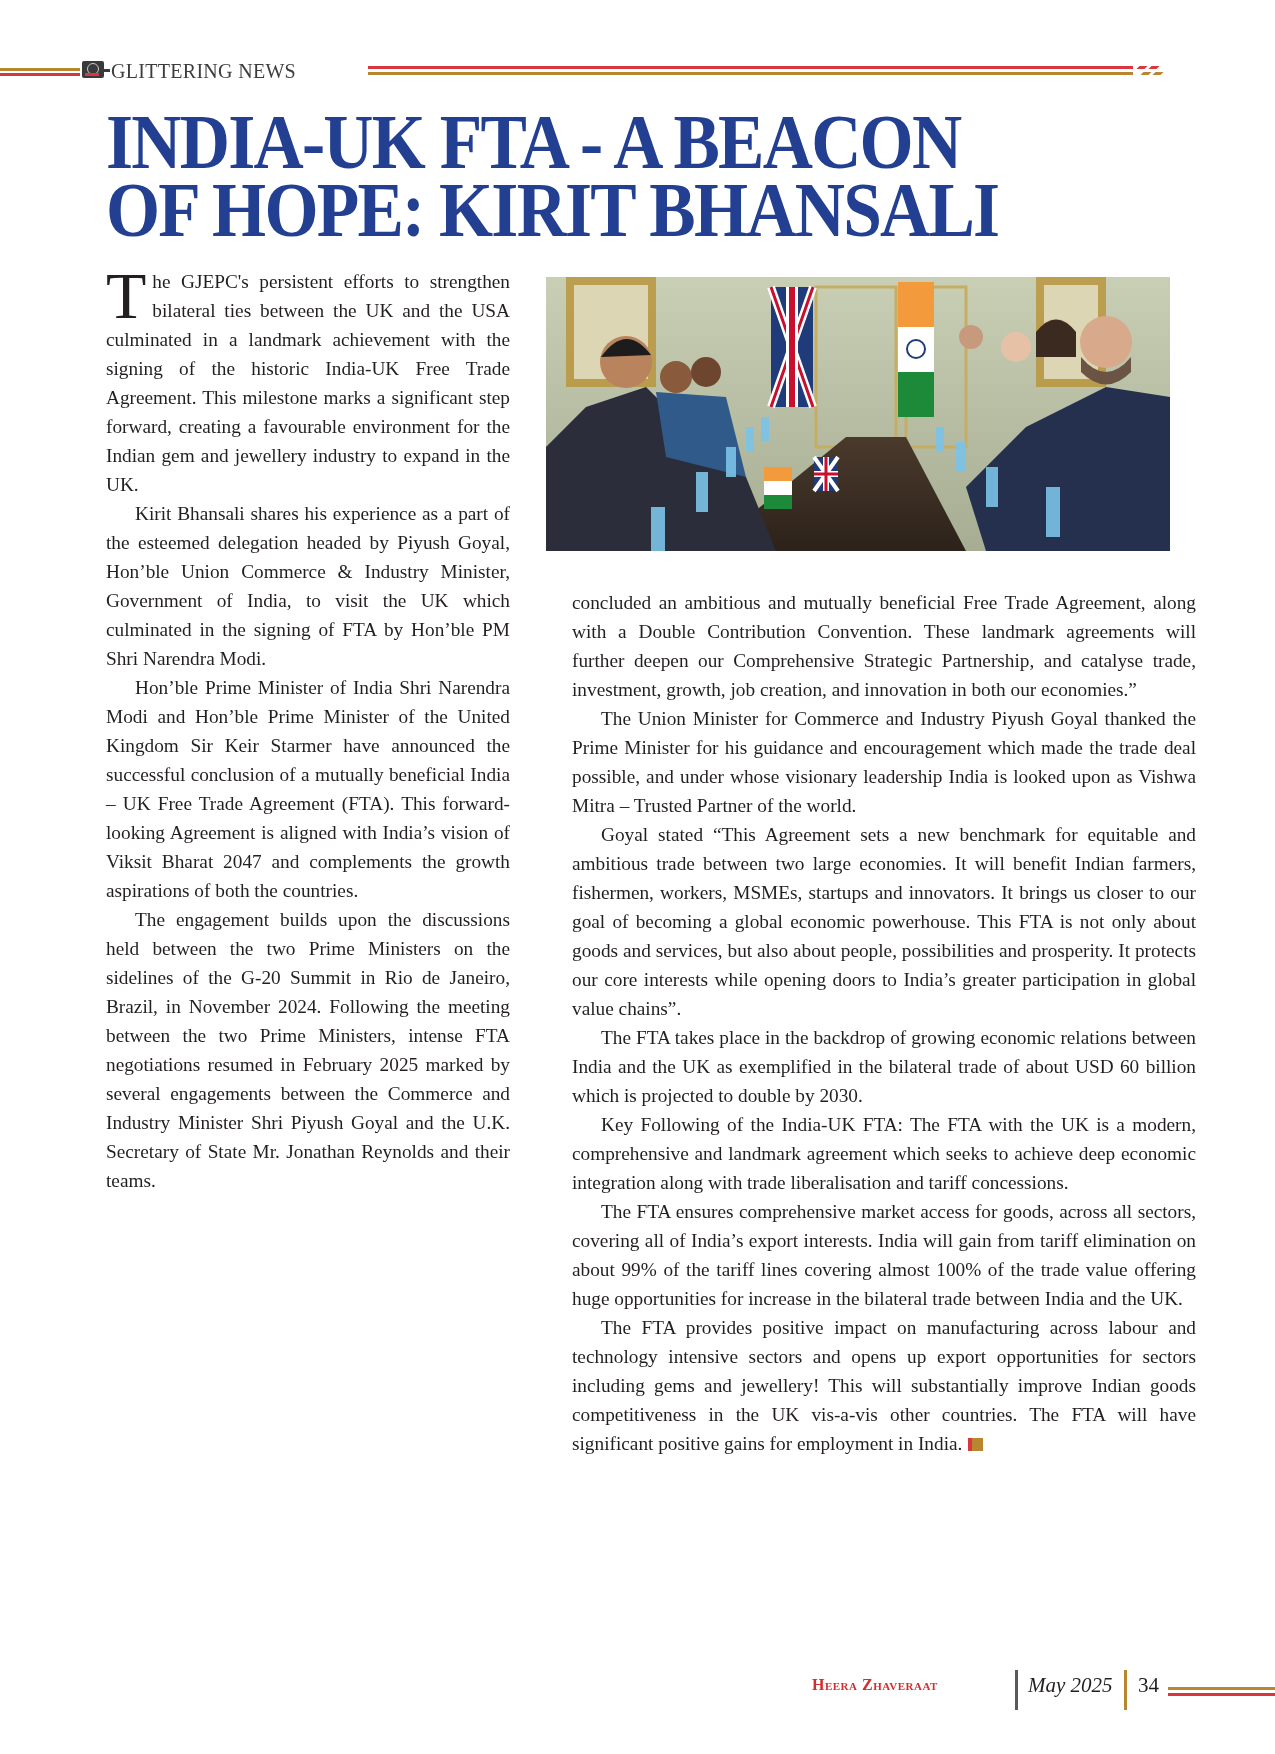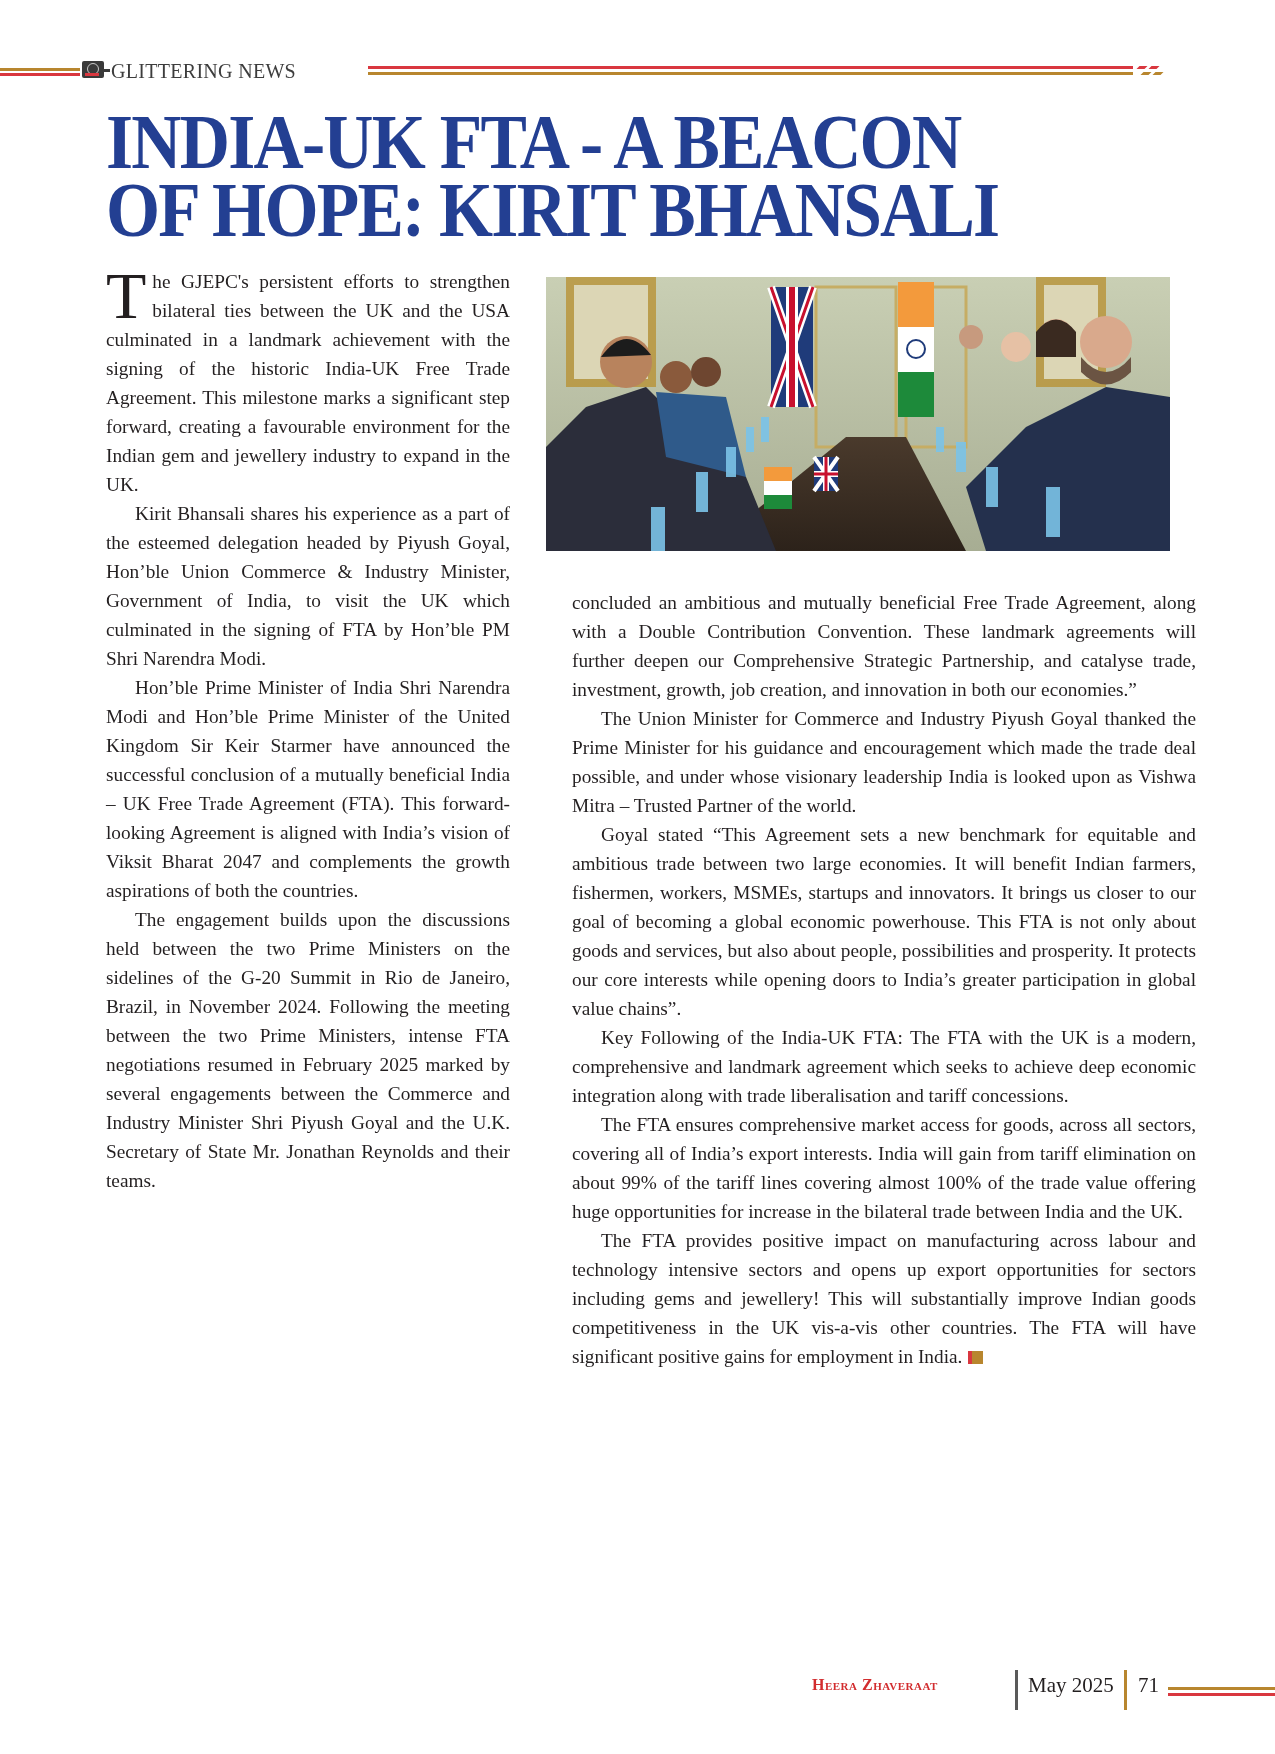--- a/index.html
+++ b/index.html
@@ -36,21 +36,21 @@
     .dropcap { float: left; font-size: 66px; line-height: 50px; margin: 4px 6px 0 0; color: #231f20; }
 
     .photo { position: absolute; left: 546px; top: 277px; width: 624px; height: 274px; overflow: hidden; background: #6f7a66; }
     .end-mark { display: inline-block; width: 15px; height: 13px; margin-left: 6px; vertical-align: -1px; position: relative; }
     .end-mark i { position: absolute; top: 0; height: 13px; }
 
     
     .footer { position: absolute; top: 1668px; left: 0; width: 1275px; height: 40px; }
     .brand { position: absolute; left: 812px; top: 8px; font-size: 16px; color: #d22d2f; font-weight: bold; letter-spacing: 0.5px; font-variant: small-caps; white-space: nowrap; }
     .f-div1 { position: absolute; left: 1015px; top: 2px; width: 3px; height: 40px; background: #5a5a5a; }
-    .f-date { position: absolute; left: 1028px; top: 5px; font-size: 21px; color: #231f20; white-space: nowrap; }
+    .f-date { position: absolute; left: 1028px; top: 5px; font-size: 21px; color: #231f20; white-space: nowrap; font-style: italic; }
     .f-div2 { position: absolute; left: 1124px; top: 2px; width: 3px; height: 40px; background: #b8862e; }
     .f-page { position: absolute; left: 1138px; top: 5px; font-size: 21px; color: #231f20; }
     .f-gold { left: 1168px; top: 19px; width: 107px; }
     .f-red { left: 1168px; top: 25px; width: 107px; }
   </style>
 </head>
 <body>
 
 <div class="section-header">
   <div class="stripe gold hdr-left-gold"></div>
@@ -158,26 +158,27 @@
       <rect x="10.5" width="3" height="34" fill="#c8102e"></rect>
       <rect y="15.5" width="24" height="3" fill="#c8102e"></rect>
     </g>
   </svg>
 </div>
 
 <div class="col col-right">
   <p class="first">concluded an ambitious and mutually beneficial Free Trade Agreement, along with a Double Contribution Convention. These landmark agreements will further deepen our Comprehensive Strategic Partnership, and catalyse trade, investment, growth, job creation, and innovation in both our economies.”</p>
   <p>The Union Minister for Commerce and Industry Piyush Goyal thanked the Prime Minister for his guidance and encouragement which made the trade deal possible, and under whose visionary leadership India is looked upon as Vishwa Mitra – Trusted Partner of the world.</p>
   <p>Goyal stated “This Agreement sets a new benchmark for equitable and ambitious trade between two large economies. It will benefit Indian farmers, fishermen, workers, MSMEs, startups and innovators. It brings us closer to our goal of becoming a global economic powerhouse. This FTA is not only about goods and services, but also about people, possibilities and prosperity. It protects our core interests while opening doors to India’s greater participation in global value chains”.</p>
+  <p>The FTA takes place in the backdrop of growing economic relations between India and the UK as exemplified in the bilateral trade of about USD 60 billion which is projected to double by 2030.</p>
   <p>Key Following of the India-UK FTA: The FTA with the UK is a modern, comprehensive and landmark agreement which seeks to achieve deep economic integration along with trade liberalisation and tariff concessions.</p>
   <p>The FTA ensures comprehensive market access for goods, across all sectors, covering all of India’s export interests. India will gain from tariff elimination on about 99% of the tariff lines covering almost 100% of the trade value offering huge opportunities for increase in the bilateral trade between India and the UK.</p>
   <p><span>The FTA provides positive impact on manufacturing across labour and technology intensive sectors and opens up export opportunities for sectors including gems and jewellery! This will substantially improve Indian goods competitiveness in the UK vis-a-vis other countries. The FTA will have significant positive gains for employment in India.</span><span class="end-mark"><i style="left:0;width:4px;background:#d9373f;"></i><i style="left:4px;width:11px;background:#b8862e;"></i></span></p>
 </div>
 
 <div class="footer">
   <div class="brand">Heera Zhaveraat</div>
   <div class="f-div1"></div>
   <div class="f-date">May 2025</div>
   <div class="f-div2"></div>
-  <div class="f-page">71</div>
+  <div class="f-page">34</div>
   <div class="stripe gold f-gold"></div>
   <div class="stripe red f-red"></div>
 </div>
 
 </body></html>

